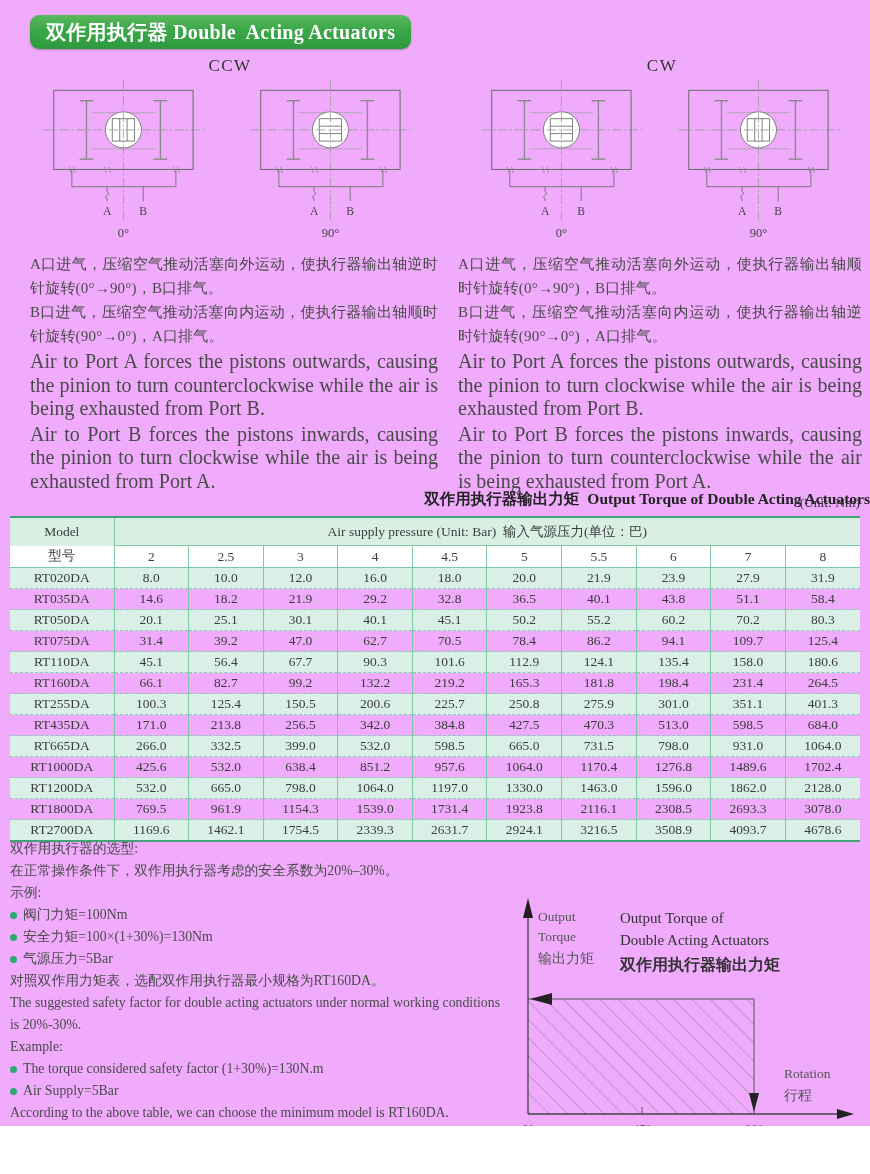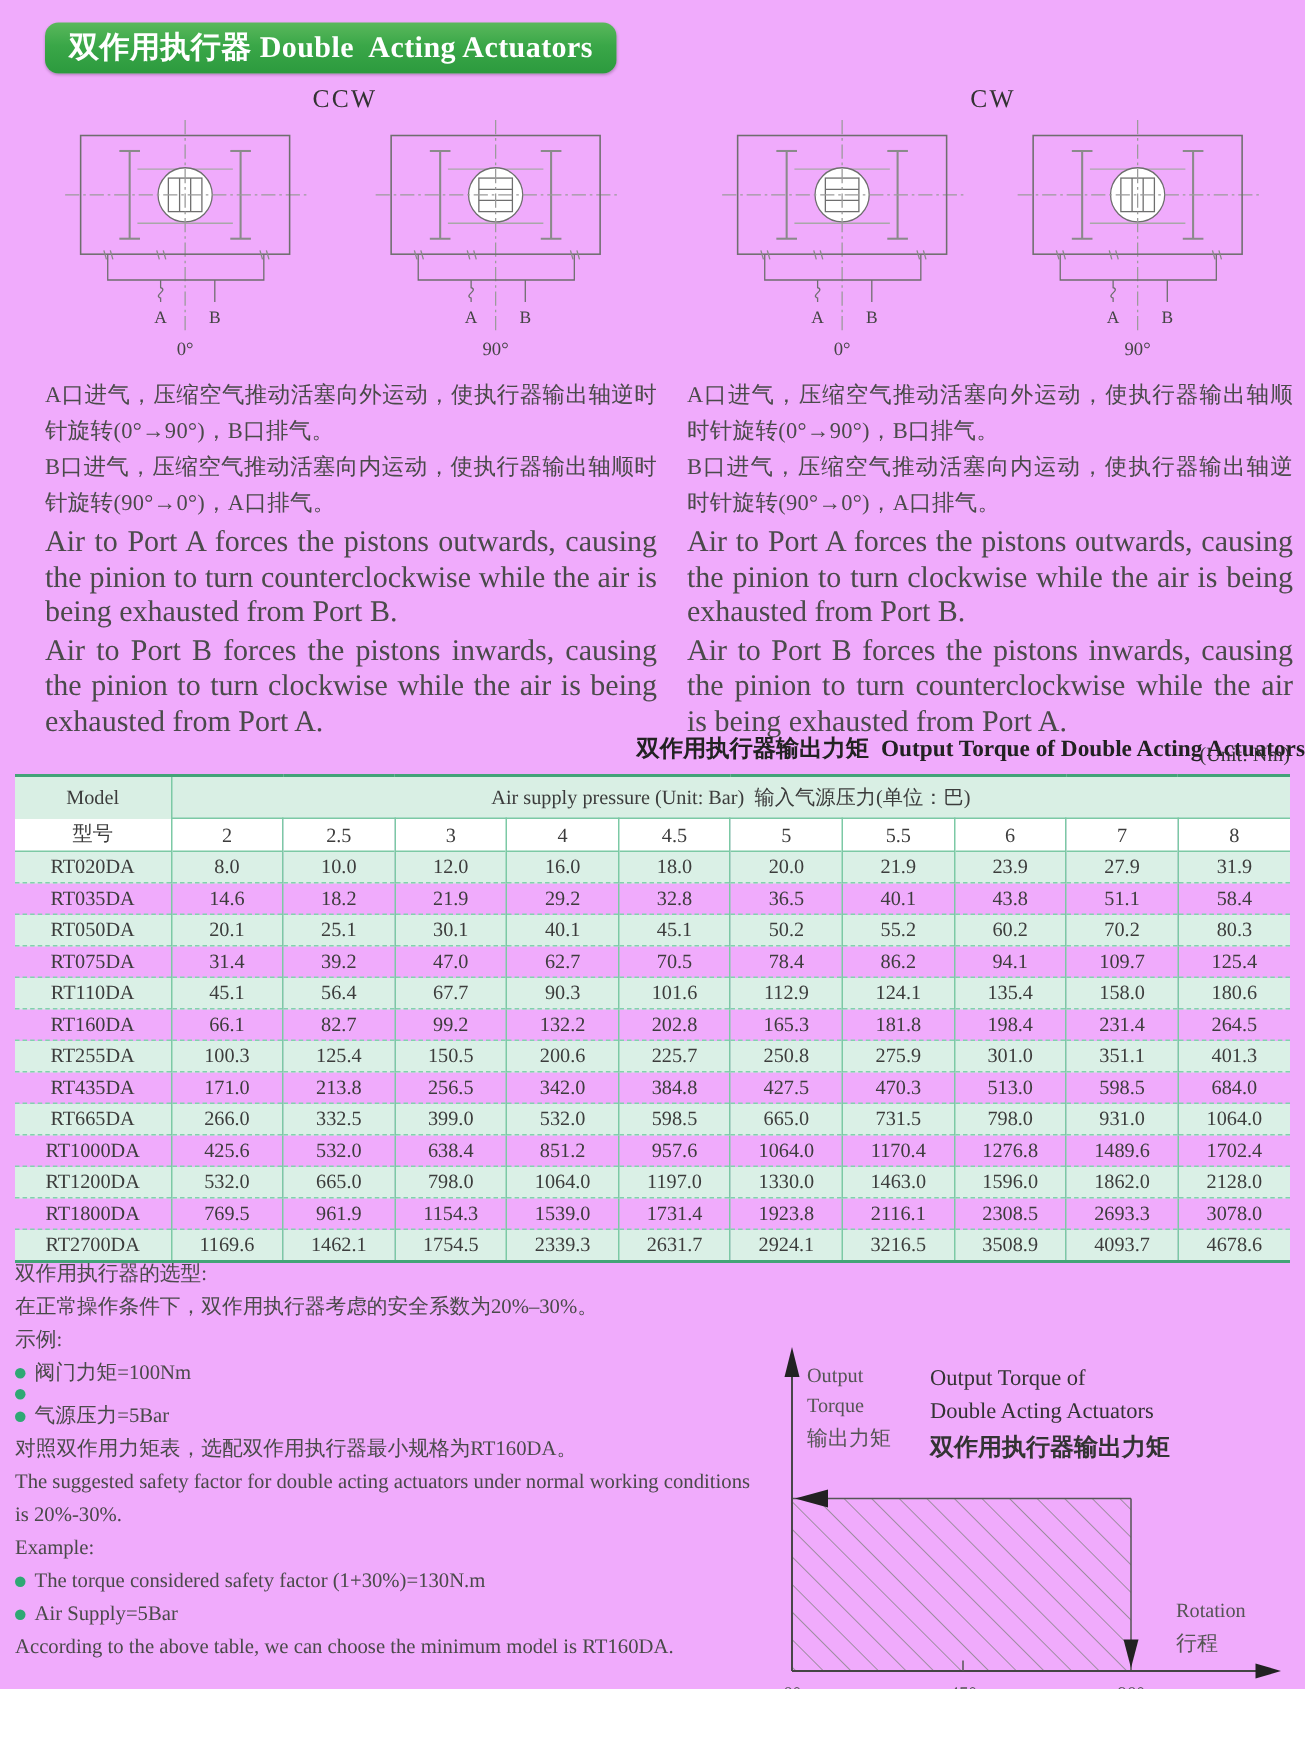--- a/index.html
+++ b/index.html
@@ -302,21 +302,21 @@
           <td>135.4</td>
           <td>158.0</td>
           <td>180.6</td>
         </tr>
         <tr>
           <td>RT160DA</td>
           <td>66.1</td>
           <td>82.7</td>
           <td>99.2</td>
           <td>132.2</td>
-          <td>202.8</td>
+          <td>219.2</td>
           <td>165.3</td>
           <td>181.8</td>
           <td>198.4</td>
           <td>231.4</td>
           <td>264.5</td>
         </tr>
         <tr>
           <td>RT255DA</td>
           <td>100.3</td>
           <td>125.4</td>
@@ -413,20 +413,21 @@
   <div class="sizing" id="sizing">
       <div class="s-line">双作用执行器的选型:</div>
       <div class="s-line">在正常操作条件下，双作用执行器考虑的安全系数为20%–30%。</div>
       <div class="s-line">示例:</div>
       <div class="bullet">
         <span class="dot"></span>
         <span>阀门力矩=100Nm</span>
       </div>
       <div class="bullet">
         <span class="dot"></span>
+        <span>安全力矩=100×(1+30%)=130Nm</span>
       </div>
       <div class="bullet">
         <span class="dot"></span>
         <span>气源压力=5Bar</span>
       </div>
       <div class="s-line">对照双作用力矩表，选配双作用执行器最小规格为RT160DA。</div>
       <div class="s-wrap">The suggested safety factor for double acting actuators under normal working conditions is 20%-30%.</div>
       <div class="s-line">Example:</div>
       <div class="bullet">
         <span class="dot"></span>

